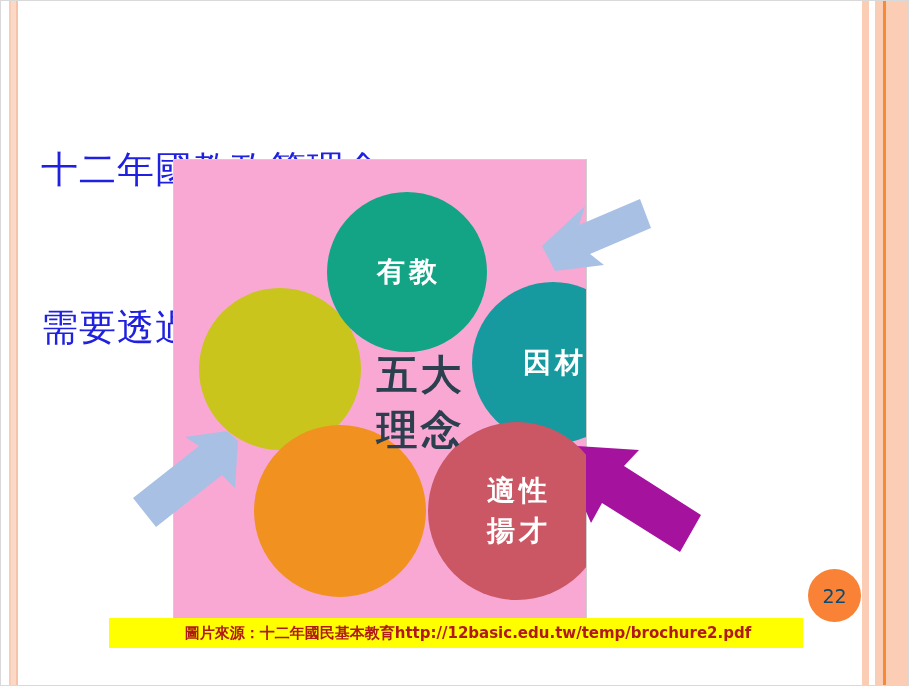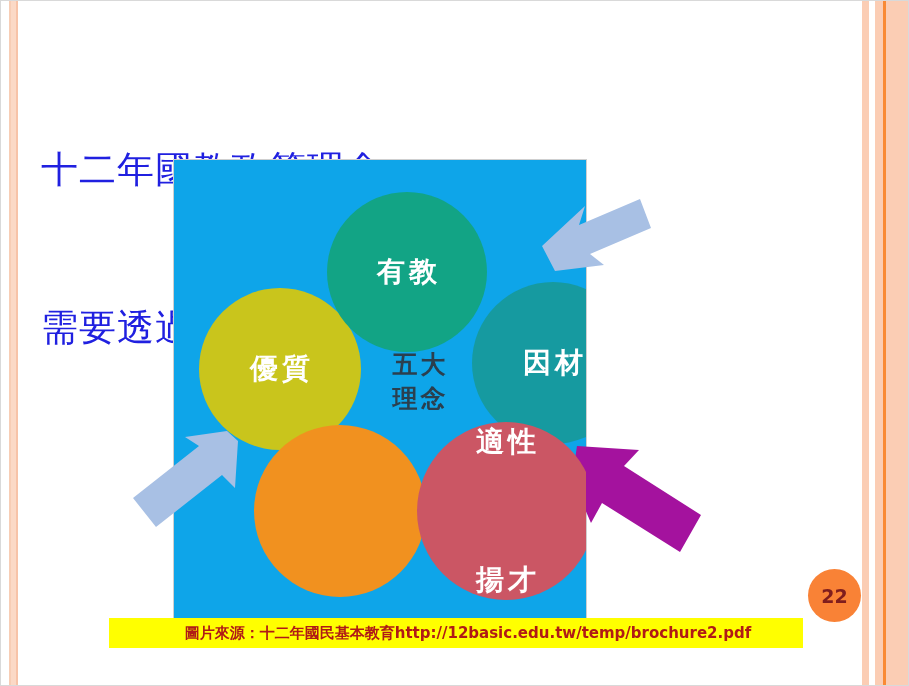--- a/index.html
+++ b/index.html
@@ -66,21 +66,21 @@
   .title-line { display: block; }
 
   
   .figure-frame {
     position: absolute;
     left: 172px;
     top: 158px;
     width: 414px;
     height: 467px;
     border: 1px solid #cfcfcf;
-    background: #0ea5e9;
+    background: #f9a8d4;
     box-sizing: border-box;
     overflow: hidden;
   }
 
   .circle {
     position: absolute;
     border-radius: 50%;
     display: flex;
     flex-direction: column;
     align-items: center;
@@ -93,31 +93,31 @@
     letter-spacing: 4px;
     text-indent: 4px;
     filter: blur(0.2px);
   }
   .circle span { display: block; }
 
   .c-green  { width: 160px; height: 160px; left: 153px; top: 32px;  background: #12a485; z-index: 5; }
   .c-teal   { width: 162px; height: 162px; left: 298px; top: 122px; background: #169aa0; z-index: 4; text-align: center; }
   .c-olive  { width: 162px; height: 162px; left: 25px;  top: 128px; background: #c9c51c; z-index: 3; }
   .c-orange { width: 172px; height: 172px; left: 80px;  top: 265px; background: #f1911f; z-index: 3; }
-  .c-red    { width: 178px; height: 178px; left: 243px; top: 262px; background: #cb5664; z-index: 4; justify-content: space-between; }
+  .c-red    { width: 178px; height: 178px; left: 254px; top: 262px; background: #cb5664; z-index: 4; }
 
   .center-label {
     position: absolute;
     left: 191px;
     top: 188px;
     width: 108px;
     text-align: center;
     color: #2b3f4e;
     font-family: "DejaVu Sans", "Liberation Sans", sans-serif;
-    font-size: 25px;
+    font-size: 41px;
     font-weight: 700;
     line-height: 1.35;
     letter-spacing: 3px;
     text-indent: 3px;
     z-index: 6;
   }
   .center-label span { display: block; }
 
   
   .arrow-layer {
@@ -129,27 +129,27 @@
 
   
   .page-badge {
     position: absolute;
     left: 807px;
     top: 568px;
     width: 53px;
     height: 53px;
     border-radius: 50%;
     background: #f98236;
-    color: #7f1d1d;
+    color: #0c4a6e;
     display: flex;
     align-items: center;
     justify-content: center;
     font-family: "DejaVu Sans", "Liberation Sans", sans-serif;
     font-size: 19px;
-    font-weight: 700;
+    font-weight: 400;
     z-index: 12;
   }
 
   
   .citation {
     position: absolute;
     left: 108px;
     top: 617px;
     width: 670px;
     height: 30px;
@@ -197,21 +197,20 @@
 
     <div class="circle c-green" style="background: rgb(18, 164, 133);">
       <span>有教</span>
     </div>
 
     <div class="circle c-teal" style="background: rgb(22, 154, 160);">
       <span>因材</span>
     </div>
 
     <div class="circle c-olive" style="background: rgb(201, 197, 28);">
-      <span>優質</span>
     </div>
 
     <div class="circle c-orange" style="background: rgb(241, 145, 31);">
     </div>
 
     <div class="circle c-red" style="background: rgb(203, 86, 100);">
       <span>適性</span>
       <span>揚才</span>
     </div>
 

